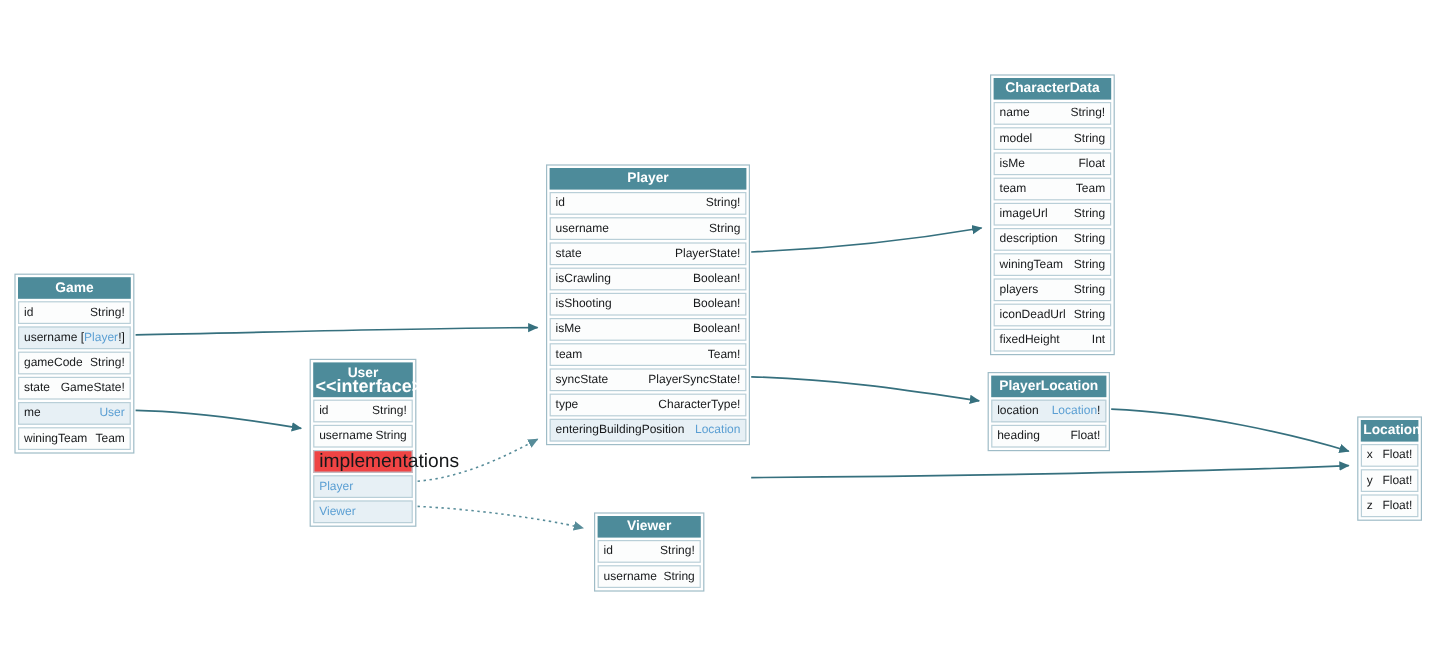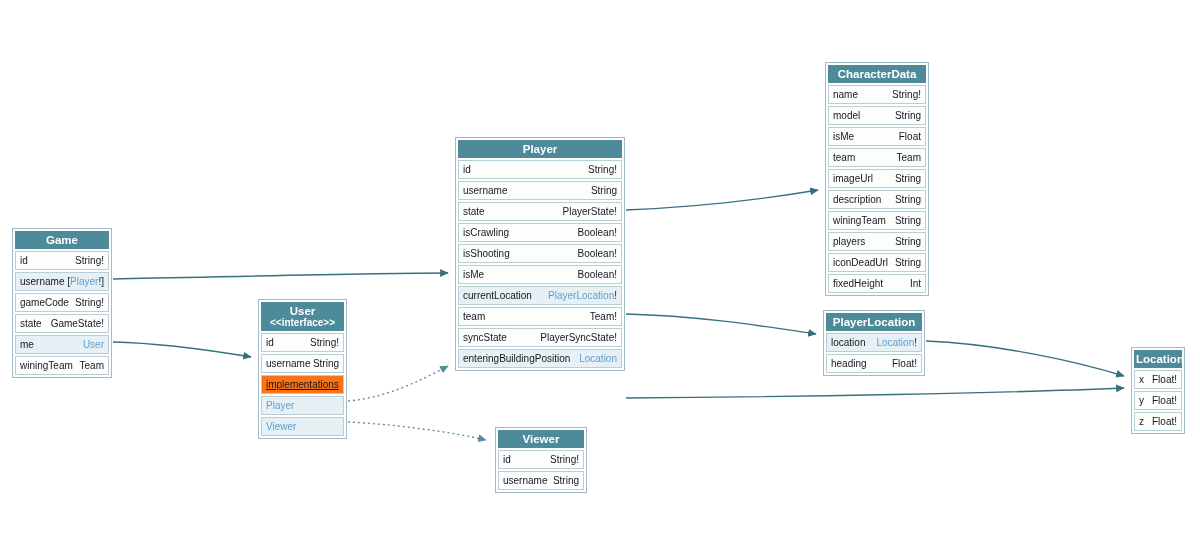--- a/index.html
+++ b/index.html
@@ -3,28 +3,28 @@
 <meta charset="utf-8">
 <style>
   html,body{margin:0;padding:0;background:#ffffff;}
   #canvas{position:relative;width:1200px;height:547px;background:#ffffff;overflow:hidden;
           font-family:"Liberation Sans",sans-serif;}
   svg.edges{position:absolute;left:0;top:0;width:1200px;height:547px;pointer-events:none;}
   svg.edges path.edge{pointer-events:stroke;}
   .node{position:absolute;background:#fff;border:1px solid #9fbcc7;padding:2px;box-sizing:border-box;}
   .node-header{background:#4d8b9a;color:#fff;text-align:center;font-size:11.5px;font-weight:bold;
                padding:3px 2px;line-height:12px;cursor:pointer;}
-  .node-sub{display:block;font-size:10px;font-weight:bold;line-height:10px;margin-top:1px;}
+  .node-sub{display:block;font-size:15px;font-weight:bold;line-height:10px;margin-top:1px;}
   .row{display:flex;justify-content:space-between;gap:2px;border:1px solid #b9cfd8;background:#fcfdfd;
        margin-top:2px;padding:1px 4px;font-size:10px;line-height:15px;color:#16181a;
        white-space:nowrap;overflow:hidden;cursor:pointer;}
   .row.ref{background:#e7f0f5;}
   .link{color:#5b9fd3;}
-  .sec{display:block;border:1px solid #b9cfd8;background:#f97316;margin-top:2px;padding:1px 4px;
-       font-size:10px;line-height:15px;color:#16181a;text-decoration:underline;}
+  .sec{display:block;border:1px solid #b9cfd8;background:#ef4444;margin-top:2px;padding:1px 4px;
+       font-size:16px;line-height:15px;color:#16181a;}
 </style>
 </head>
 <body>
 
 <div id="canvas">
 
   <svg class="edges" viewBox="0 0 1200 547">
     <defs>
       <marker id="ah" viewBox="0 0 8 8" refX="7" refY="4" markerWidth="9" markerHeight="9" orient="auto-start-reverse" markerUnits="userSpaceOnUse">
         <path d="M0,0.5 L7.6,4 L0,7.5 Z" fill="#36707e"></path>
@@ -112,32 +112,32 @@
       <span>Boolean!</span>
     </div>
     <div class="row">
       <span>isShooting</span>
       <span>Boolean!</span>
     </div>
     <div class="row">
       <span>isMe</span>
       <span>Boolean!</span>
     </div>
-    <div class="row ref">
-      <span>currentLocation</span>
-      <span><span class="link">PlayerLocation</span><span>!</span></span>
-    </div>
     <div class="row">
       <span>team</span>
       <span>Team!</span>
     </div>
     <div class="row">
       <span>syncState</span>
       <span>PlayerSyncState!</span>
     </div>
+    <div class="row">
+      <span>type</span>
+      <span>CharacterType!</span>
+    </div>
     <div class="row ref">
       <span>enteringBuildingPosition</span>
       <span><span class="link">Location</span></span>
     </div>
   </div>
 
   <div class="node" style="left:495px;top:427px;width:92px;">
     <div class="node-header">Viewer</div>
     <div class="row">
       <span>id</span>

